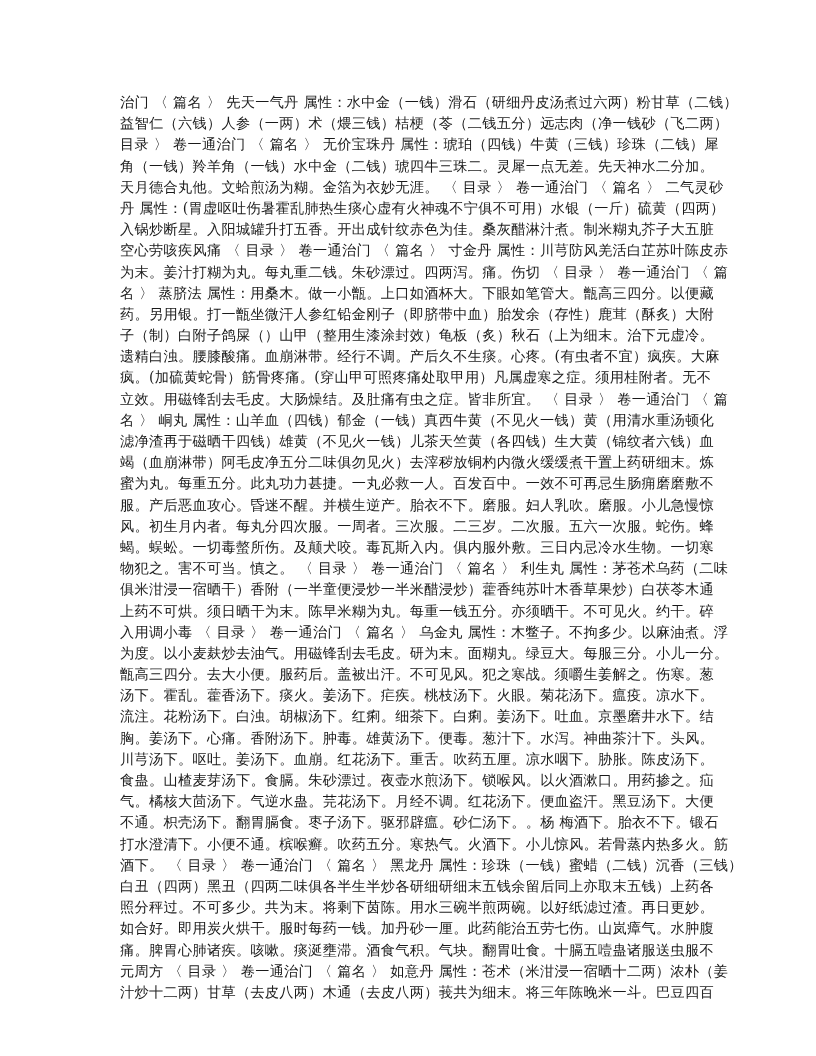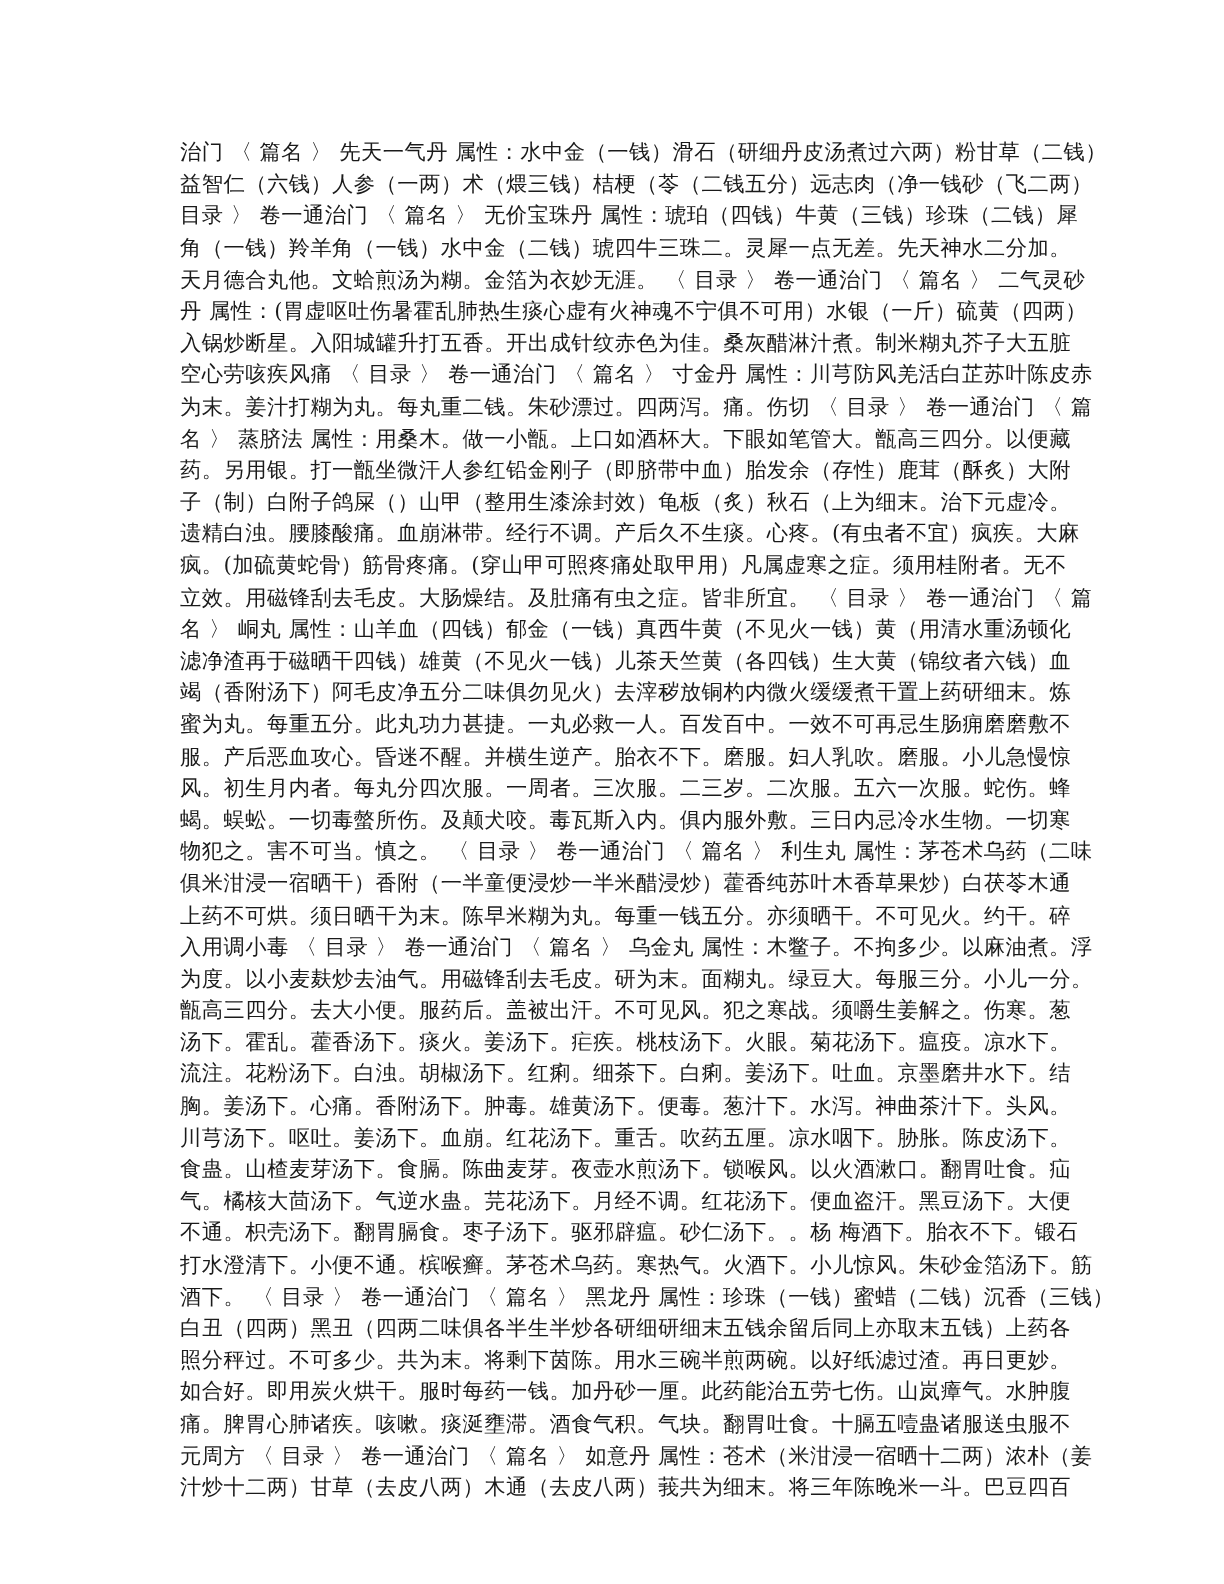--- a/index.html
+++ b/index.html
@@ -36,39 +36,39 @@
   <div class="line">空心劳咳疾风痛 〈 目录 〉 卷一通治门 〈 篇名 〉 寸金丹  属性：川芎防风羌活白芷苏叶陈皮赤</div>
   <div class="line">为末。姜汁打糊为丸。每丸重二钱。朱砂漂过。四两泻。痛。伤切 〈 目录 〉 卷一通治门 〈 篇</div>
   <div class="line">名 〉 蒸脐法  属性：用桑木。做一小甑。上口如酒杯大。下眼如笔管大。甑高三四分。以便藏</div>
   <div class="line">药。另用银。打一甑坐微汗人参红铅金刚子（即脐带中血）胎发余（存性）鹿茸（酥炙）大附</div>
   <div class="line">子（制）白附子鸽屎（）山甲（整用生漆涂封效）龟板（炙）秋石（上为细末。治下元虚冷。</div>
   <div class="line">遗精白浊。腰膝酸痛。血崩淋带。经行不调。产后久不生痰。心疼。(有虫者不宜）疯疾。大麻</div>
   <div class="line">疯。(加硫黄蛇骨）筋骨疼痛。(穿山甲可照疼痛处取甲用）凡属虚寒之症。须用桂附者。无不</div>
   <div class="line">立效。用磁锋刮去毛皮。大肠燥结。及肚痛有虫之症。皆非所宜。 〈 目录 〉 卷一通治门 〈 篇</div>
   <div class="line">名 〉 峒丸  属性：山羊血（四钱）郁金（一钱）真西牛黄（不见火一钱）黄（用清水重汤顿化</div>
   <div class="line">滤净渣再于磁晒干四钱）雄黄（不见火一钱）儿茶天竺黄（各四钱）生大黄（锦纹者六钱）血</div>
-  <div class="line">竭（香附汤下）阿毛皮净五分二味俱勿见火）去滓秽放铜杓内微火缓缓煮干置上药研细末。炼</div>
+  <div class="line">竭（血崩淋带）阿毛皮净五分二味俱勿见火）去滓秽放铜杓内微火缓缓煮干置上药研细末。炼</div>
   <div class="line">蜜为丸。每重五分。此丸功力甚捷。一丸必救一人。百发百中。一效不可再忌生肠痈磨磨敷不</div>
   <div class="line">服。产后恶血攻心。昏迷不醒。并横生逆产。胎衣不下。磨服。妇人乳吹。磨服。小儿急慢惊</div>
   <div class="line">风。初生月内者。每丸分四次服。一周者。三次服。二三岁。二次服。五六一次服。蛇伤。蜂</div>
   <div class="line">蝎。蜈蚣。一切毒螫所伤。及颠犬咬。毒瓦斯入内。俱内服外敷。三日内忌冷水生物。一切寒</div>
   <div class="line">物犯之。害不可当。慎之。 〈 目录 〉 卷一通治门 〈 篇名 〉 利生丸  属性：茅苍术乌药（二味</div>
   <div class="line">俱米泔浸一宿晒干）香附（一半童便浸炒一半米醋浸炒）藿香纯苏叶木香草果炒）白茯苓木通</div>
   <div class="line">上药不可烘。须日晒干为末。陈早米糊为丸。每重一钱五分。亦须晒干。不可见火。约干。碎</div>
   <div class="line">入用调小毒 〈 目录 〉 卷一通治门 〈 篇名 〉 乌金丸  属性：木鳖子。不拘多少。以麻油煮。浮</div>
   <div class="line">为度。以小麦麸炒去油气。用磁锋刮去毛皮。研为末。面糊丸。绿豆大。每服三分。小儿一分。</div>
   <div class="line">甑高三四分。去大小便。服药后。盖被出汗。不可见风。犯之寒战。须嚼生姜解之。伤寒。葱</div>
   <div class="line">汤下。霍乱。藿香汤下。痰火。姜汤下。疟疾。桃枝汤下。火眼。菊花汤下。瘟疫。凉水下。</div>
   <div class="line">流注。花粉汤下。白浊。胡椒汤下。红痢。细茶下。白痢。姜汤下。吐血。京墨磨井水下。结</div>
   <div class="line">胸。姜汤下。心痛。香附汤下。肿毒。雄黄汤下。便毒。葱汁下。水泻。神曲茶汁下。头风。</div>
   <div class="line">川芎汤下。呕吐。姜汤下。血崩。红花汤下。重舌。吹药五厘。凉水咽下。胁胀。陈皮汤下。</div>
-  <div class="line">食蛊。山楂麦芽汤下。食膈。陈曲麦芽。夜壶水煎汤下。锁喉风。以火酒漱口。翻胃吐食。疝</div>
+  <div class="line">食蛊。山楂麦芽汤下。食膈。朱砂漂过。夜壶水煎汤下。锁喉风。以火酒漱口。用药掺之。疝</div>
   <div class="line">气。橘核大茴汤下。气逆水蛊。芫花汤下。月经不调。红花汤下。便血盗汗。黑豆汤下。大便</div>
   <div class="line">不通。枳壳汤下。翻胃膈食。枣子汤下。驱邪辟瘟。砂仁汤下。。杨 梅酒下。胎衣不下。锻石</div>
-  <div class="line">打水澄清下。小便不通。槟喉癣。茅苍术乌药。寒热气。火酒下。小儿惊风。朱砂金箔汤下。筋</div>
+  <div class="line">打水澄清下。小便不通。槟喉癣。吹药五分。寒热气。火酒下。小儿惊风。若骨蒸内热多火。筋</div>
   <div class="line">酒下。 〈 目录 〉 卷一通治门 〈 篇名 〉 黑龙丹  属性：珍珠（一钱）蜜蜡（二钱）沉香（三钱）</div>
   <div class="line">白丑（四两）黑丑（四两二味俱各半生半炒各研细研细末五钱余留后同上亦取末五钱）上药各</div>
   <div class="line">照分秤过。不可多少。共为末。将剩下茵陈。用水三碗半煎两碗。以好纸滤过渣。再日更妙。</div>
   <div class="line">如合好。即用炭火烘干。服时每药一钱。加丹砂一厘。此药能治五劳七伤。山岚瘴气。水肿腹</div>
   <div class="line">痛。脾胃心肺诸疾。咳嗽。痰涎壅滞。酒食气积。气块。翻胃吐食。十膈五噎蛊诸服送虫服不</div>
   <div class="line">元周方 〈 目录 〉 卷一通治门 〈 篇名 〉 如意丹  属性：苍术（米泔浸一宿晒十二两）浓朴（姜</div>
   <div class="line">汁炒十二两）甘草（去皮八两）木通（去皮八两）莪共为细末。将三年陈晚米一斗。巴豆四百</div>
 
 </div>
 

